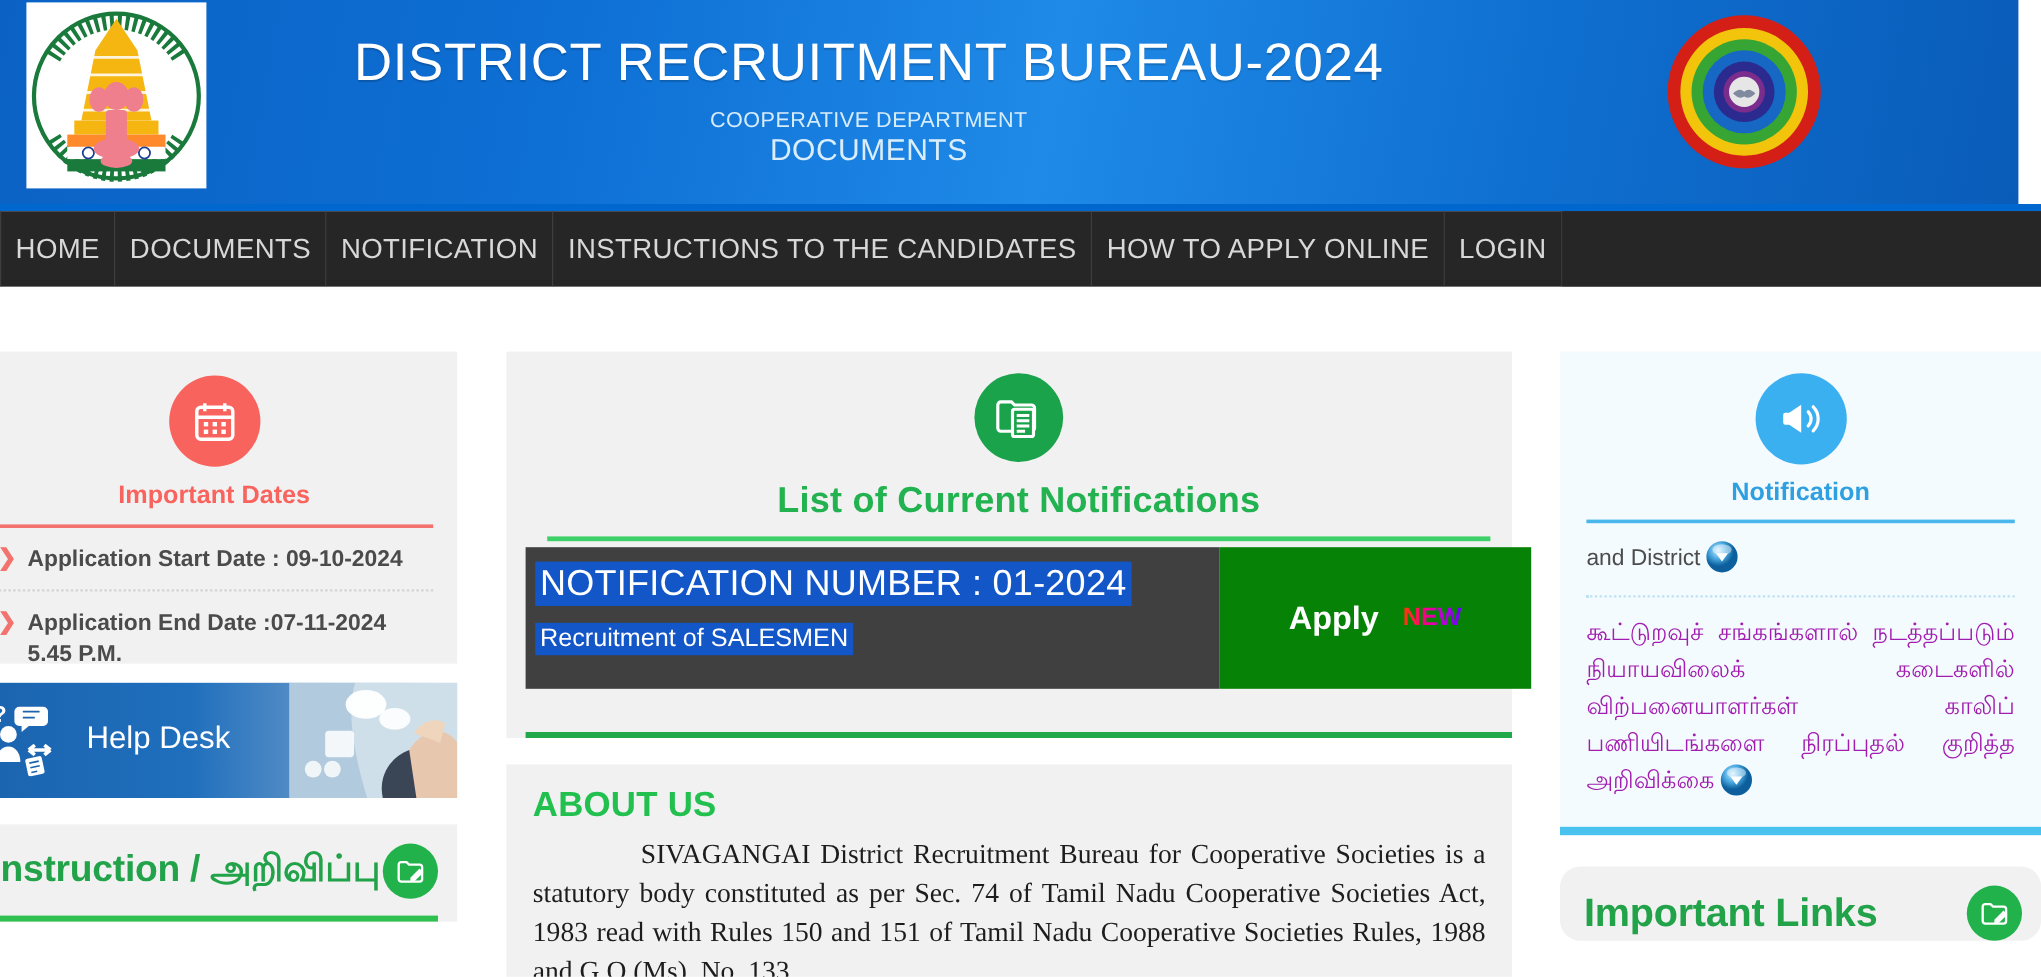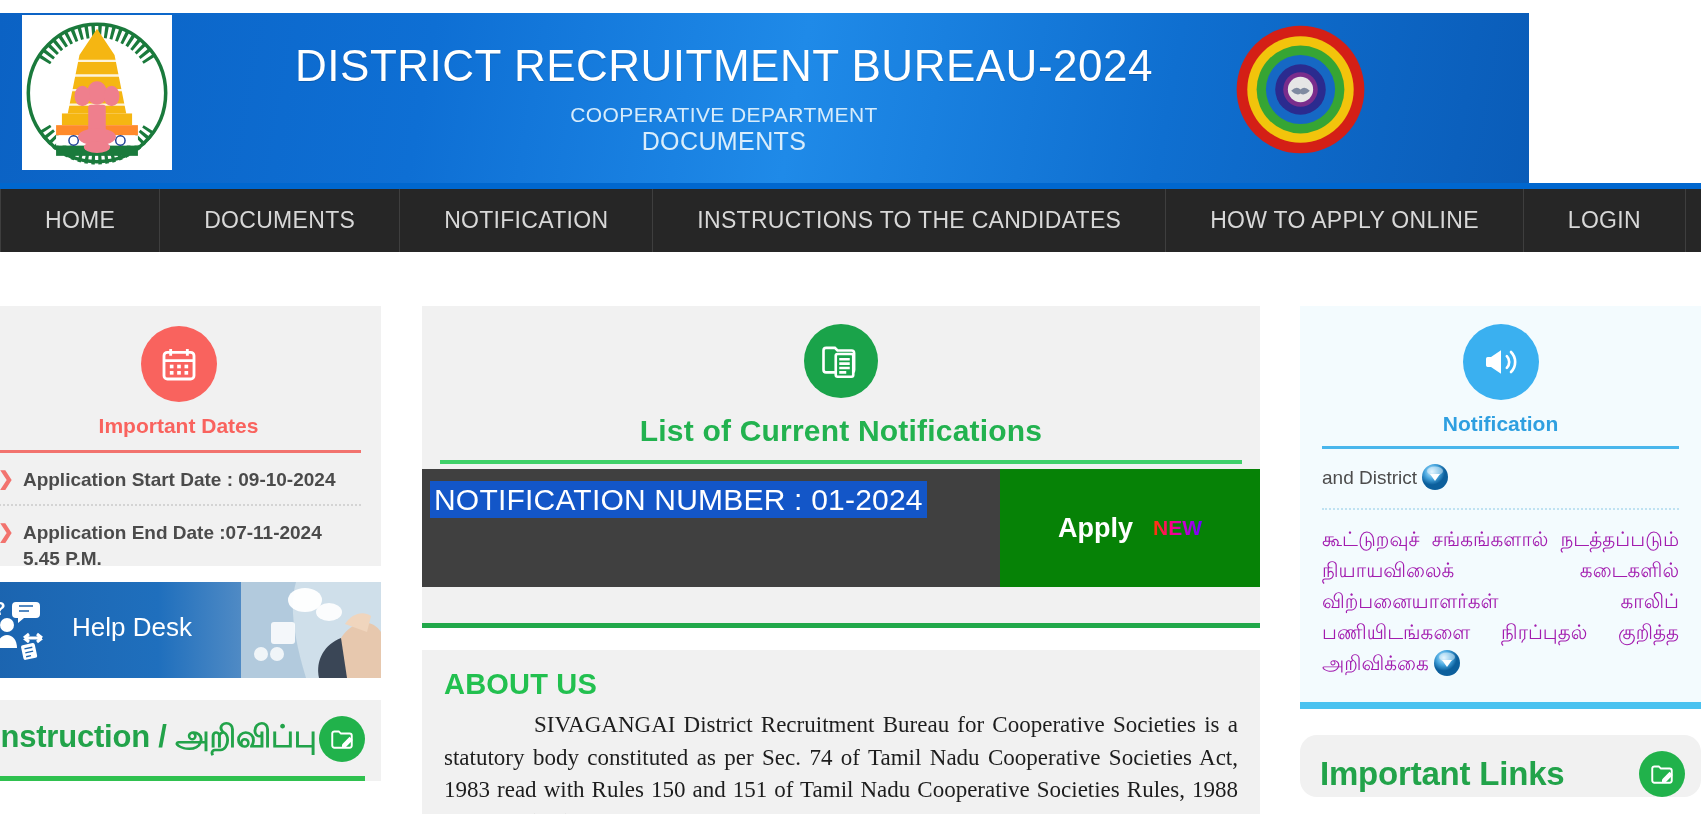--- a/index.html
+++ b/index.html
@@ -6,66 +6,65 @@
   html, body {
     width: 1701px; height: 814px;
     background: #ffffff;
     font-family: "Liberation Sans", sans-serif;
     overflow: hidden;
   }
 
   
   .header {
     position: relative;
-    width: 1529px; height: 170px;
+    width: 1682px; height: 170px;
     background: linear-gradient(100deg, #0b62c4 0%, #0e6fd4 28%, #1f8ae8 52%, #0f6fd0 76%, #0a5cb8 100%);
     overflow: hidden;
-    margin-top: 13px;
   }
   .emblem-box {
     position: absolute; left: 22px; top: 2px;
     width: 150px; height: 155px;
     background: #ffffff;
     display: flex; align-items: center; justify-content: center;
   }
   .emblem-box svg { width: 148px; height: 152px; display: block; }
 
   .header-titles {
     position: absolute; left: 200px; top: 26px;
     width: 1048px; text-align: center;
   }
   .hdr-title {
     color: #ffffff;
     font-size: 44px; font-weight: 400;
     letter-spacing: 0.5px; line-height: 1.22;
     text-shadow: 0 1px 1px rgba(0,0,0,.18);
   }
   .hdr-sub1 {
-    color: #d7ecfb; font-size: 21px; font-weight: 400;
+    color: #d7ecfb; font-size: 18px; font-weight: 400;
     letter-spacing: .4px; margin-top: 10px; line-height: 1.18; text-align: center;
   }
   .hdr-sub2 {
     color: #d9edfb; font-size: 25px; font-weight: 400;
     letter-spacing: .4px; line-height: 1.18;
   }
   .coop-logo {
     position: absolute; right: 160px; top: 10px;
     width: 137px; height: 133px;
   }
   .coop-logo svg { width: 100%; height: 100%; display: block; }
 
   
   .navstrip { width: 1701px; height: 6px; background: #0067cf; }
   .nav {
     width: 1701px; height: 63px; background: #262626;
     display: flex; align-items: stretch;
   }
   .nav-item {
     display: flex; align-items: center;
-    padding: 0 44px;
+    padding: 0 12px;
     color: #d8d8d8;
     font-size: 23px; font-weight: 400; letter-spacing: .3px;
     border-right: 1px solid #3e3e3e;
     white-space: nowrap; cursor: pointer;
   }
   .nav-item:first-child { border-left: 1px solid #3e3e3e; }
   .nav-filler { flex: 1; background: #262626; }
 
   
   .page {
@@ -135,21 +134,21 @@
     width: 46px; height: 46px; border-radius: 50%; background: #21b24b;
     display: flex; align-items: center; justify-content: center; flex: 0 0 auto;
   }
   .green-circ svg { width: 26px; height: 26px; }
   .rule-green { height: 5px; background: #2fc14f; margin-top: 14px; }
 
   
   .col-center {
     position: absolute; left: 422px; top: 54px; width: 838px;
   }
-  .notif-card { background: #f1f1f1; padding: 18px 0 0 0; }
+  .notif-card { background: #f1f1f1; padding: 18px 0 0 16px; }
   .notif-icon-wrap { display: flex; justify-content: center; }
   .green-oval {
     width: 74px; height: 74px; border-radius: 50%; background: #1aa34a;
     display: flex; align-items: center; justify-content: center;
   }
   .green-oval svg { width: 42px; height: 42px; }
   .notif-card-title {
     text-align: center; color: #22b24f;
     font-size: 30px; font-weight: bold; margin-top: 16px; letter-spacing: .2px;
   }
@@ -370,20 +369,21 @@
             <path d="M11 11h6M11 13.5h6M11 16h6M11 18.5h4"></path>
           </svg>
         </div>
       </div>
       <div class="notif-card-title">List of Current Notifications</div>
       <div class="rule-green-thin"></div>
 
       <div class="notif-row">
         <div class="notif-left">
           <div><span class="sel-line nl-1">NOTIFICATION NUMBER : 01-2024</span></div>
+          <div><span class="sel-line nl-2">Recruitment of SALESMEN</span></div>
         </div>
         <div class="notif-right">
           <span class="apply-txt">Apply</span>
             <span class="apply-new">NEW</span>
         </div>
       </div>
       <div class="notif-foot"></div>
       <div class="rule-green-bottom"></div>
     </div>
 

